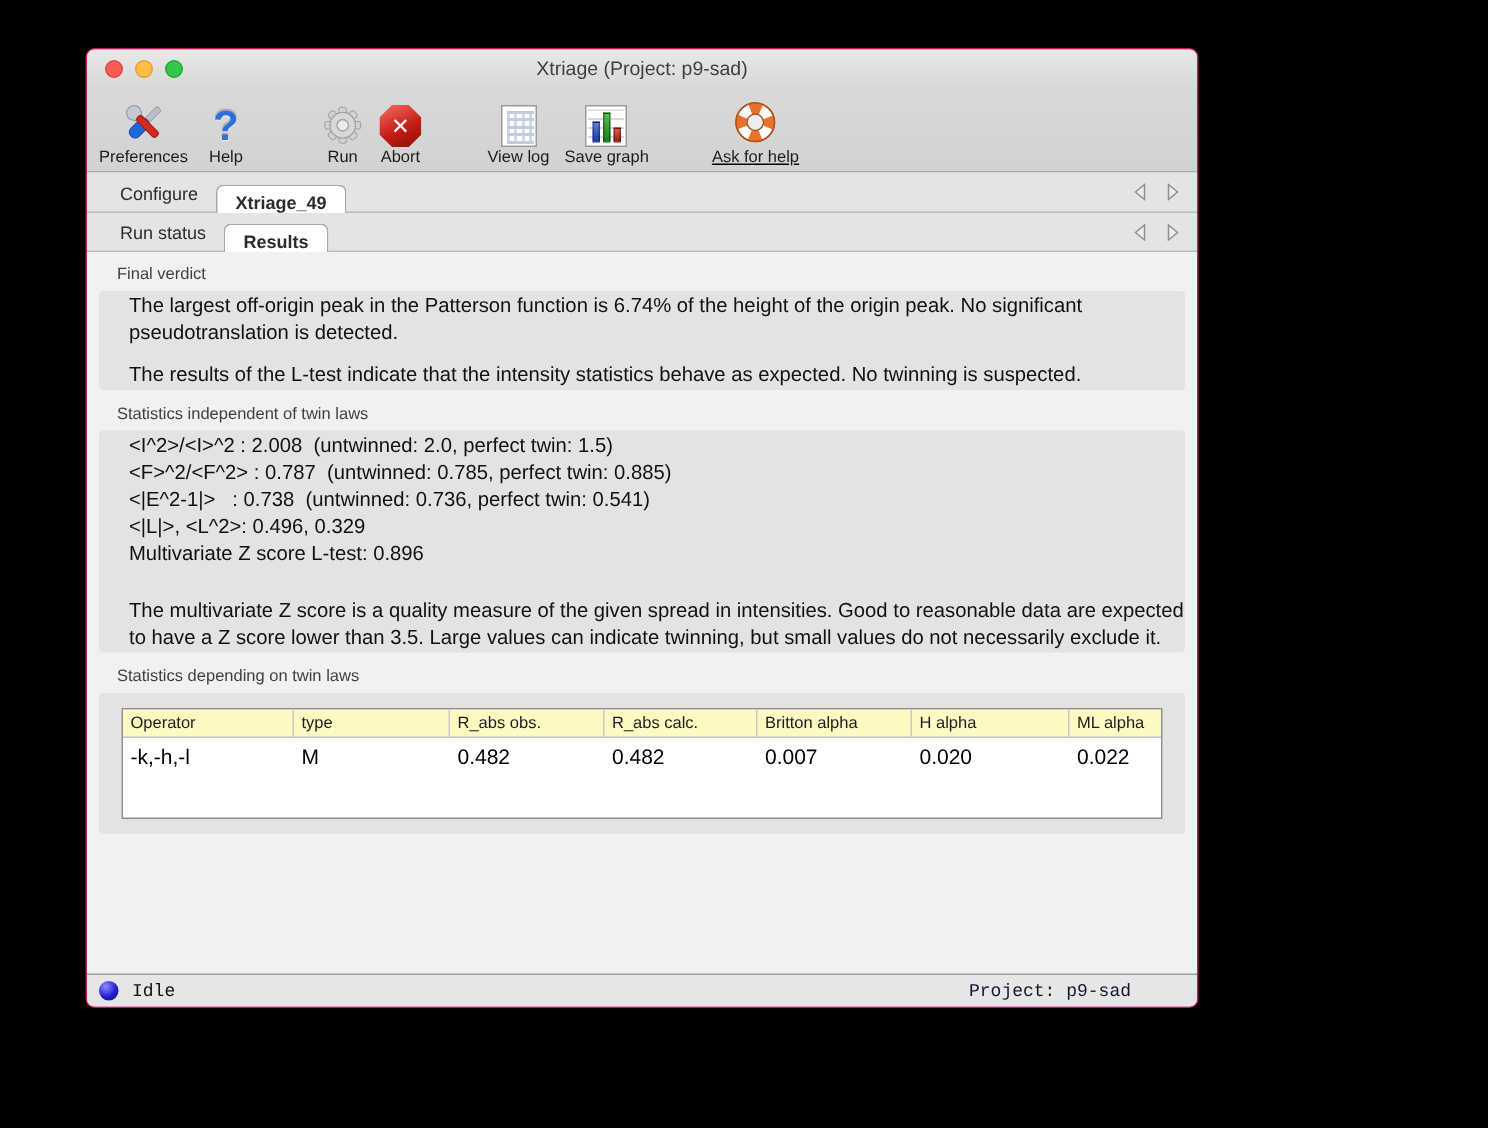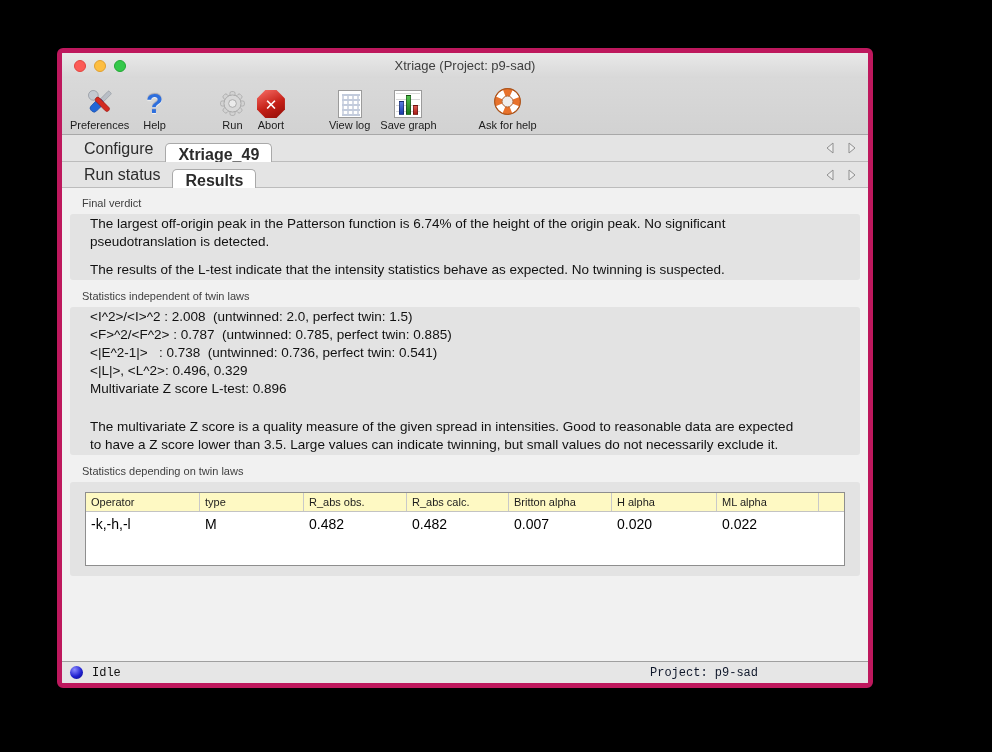--- a/index.html
+++ b/index.html
@@ -2,24 +2,24 @@
 <html><head>
 <meta charset="utf-8">
 <style>
   html,body{margin:0;padding:0;}
   body{
     width:992px;height:752px;background:#000;overflow:hidden;
     font-family:"Liberation Sans","DejaVu Sans",sans-serif;
     -webkit-font-smoothing:antialiased;
   }
   .window{
-    position:absolute;left:57px;top:32px;width:816px;height:640px;
-    background:#ececec;border-radius:6px;border:5px solid #be185d;
+    position:absolute;left:57px;top:32px;width:742px;height:640px;
+    background:#ececec;border-radius:6px;border:1px solid #be185d;
     box-shadow:0 12px 34px rgba(0,0,0,.65);
-    display:flex;flex-direction:column;overflow:hidden;box-sizing:border-box;margin-top:16px;
+    display:flex;flex-direction:column;overflow:hidden;box-sizing:border-box;
   }
   
   .titlebar{
     height:25px;flex:0 0 auto;position:relative;
     background:linear-gradient(#e9e9e9,#d8d8d8);
     display:flex;align-items:center;
   }
   .lights{display:flex;gap:8px;margin-left:12px;}
   .light{width:12px;height:12px;border-radius:50%;box-sizing:border-box;}
   .light.red{background:#fc5b57;border:1px solid #e2443f;}
@@ -33,21 +33,21 @@
   .toolbar{
     height:53px;flex:0 0 auto;display:flex;align-items:flex-end;
     background:linear-gradient(#d9d9d9,#d2d2d2);
     border-bottom:1px solid #a8a8a8;padding:0 0 3px 0;
   }
   .tbtn{display:flex;flex-direction:column;align-items:center;gap:1px;cursor:default;}
   .tbtn .ticon{height:32px;display:flex;align-items:flex-end;justify-content:center;}
   .tbtn .tlabel{font-size:11px;color:#1c1c1c;white-space:nowrap;line-height:12px;}
   .m-pref{margin-left:8px;} .m-help{margin-left:14px;} .m-run{margin-left:52px;}
   .m-abort{margin-left:10px;} .m-vlog{margin-left:44px;} .m-sgraph{margin-left:10px;}
-  .m-ask{margin-left:42px;}
+  .m-ask{margin-left:42px;text-decoration:underline;}
   .qmark{font-size:28px;font-weight:bold;color:#2e6fdd;line-height:28px;
     text-shadow:0 1px 1px rgba(255,255,255,.8),0 -1px 1px rgba(0,0,60,.25);}
   .abort-oct{width:28px;height:28px;position:relative;
     clip-path:polygon(30% 0,70% 0,100% 30%,100% 70%,70% 100%,30% 100%,0 70%,0 30%);
     background:linear-gradient(155deg,#ef6058 10%,#c41f16 55%,#8f0d07);
     display:flex;align-items:center;justify-content:center;}
   .abort-oct span{color:#fff;font-weight:bold;font-size:15px;line-height:15px;}
   .vlog-ic{width:24px;height:28px;background:#fff;border:1px solid #9b9b9b;box-sizing:border-box;
     background-image:repeating-linear-gradient(180deg,#c2cbdc 0 2px,transparent 2px 5px),
                      repeating-linear-gradient(90deg,#d2d8e4 0 2px,transparent 2px 5px);
@@ -59,21 +59,21 @@
   .bar{position:absolute;bottom:2px;width:5px;border:1px solid rgba(0,0,0,.35);box-sizing:border-box;}
   .bar.b1{left:4px;height:14px;background:linear-gradient(#5a7de0,#1a3ba8);}
   .bar.b2{left:11px;height:20px;background:linear-gradient(#53c24f,#1d7a1a);}
   .bar.b3{left:18px;height:10px;background:linear-gradient(#e05a52,#a81d16);}
   
   .tabrow{
     flex:0 0 auto;display:flex;align-items:flex-end;
     background:#e4e4e4;border-bottom:1px solid #bcbcbc;position:relative;
   }
   .tabrow.r1{height:26px;} .tabrow.r2{height:25px;}
-  .tab{font-size:16px;color:#2c2c2c;padding:4px 12px 5px 12px;line-height:14px;cursor:default;}
+  .tab{font-size:12px;color:#2c2c2c;padding:4px 12px 5px 12px;line-height:14px;cursor:default;}
   .tab.active{
     background:#fff;border:1px solid #a9a9a9;border-bottom:none;
     border-radius:5px 5px 0 0;font-weight:bold;padding:4px 12px 0 12px;margin-bottom:-1px;
   }
   .tab.first{margin-left:10px;}
   .tabarrows{position:absolute;right:8px;top:0;bottom:0;display:flex;align-items:center;gap:6px;}
   .tabarrow{width:16px;height:16px;display:flex;align-items:center;justify-content:center;}
   
   .ddrow{height:33px;flex:0 0 auto;background:#eaeaea;border-bottom:1px solid #cdcdcd;
     display:flex;align-items:center;justify-content:center;}

